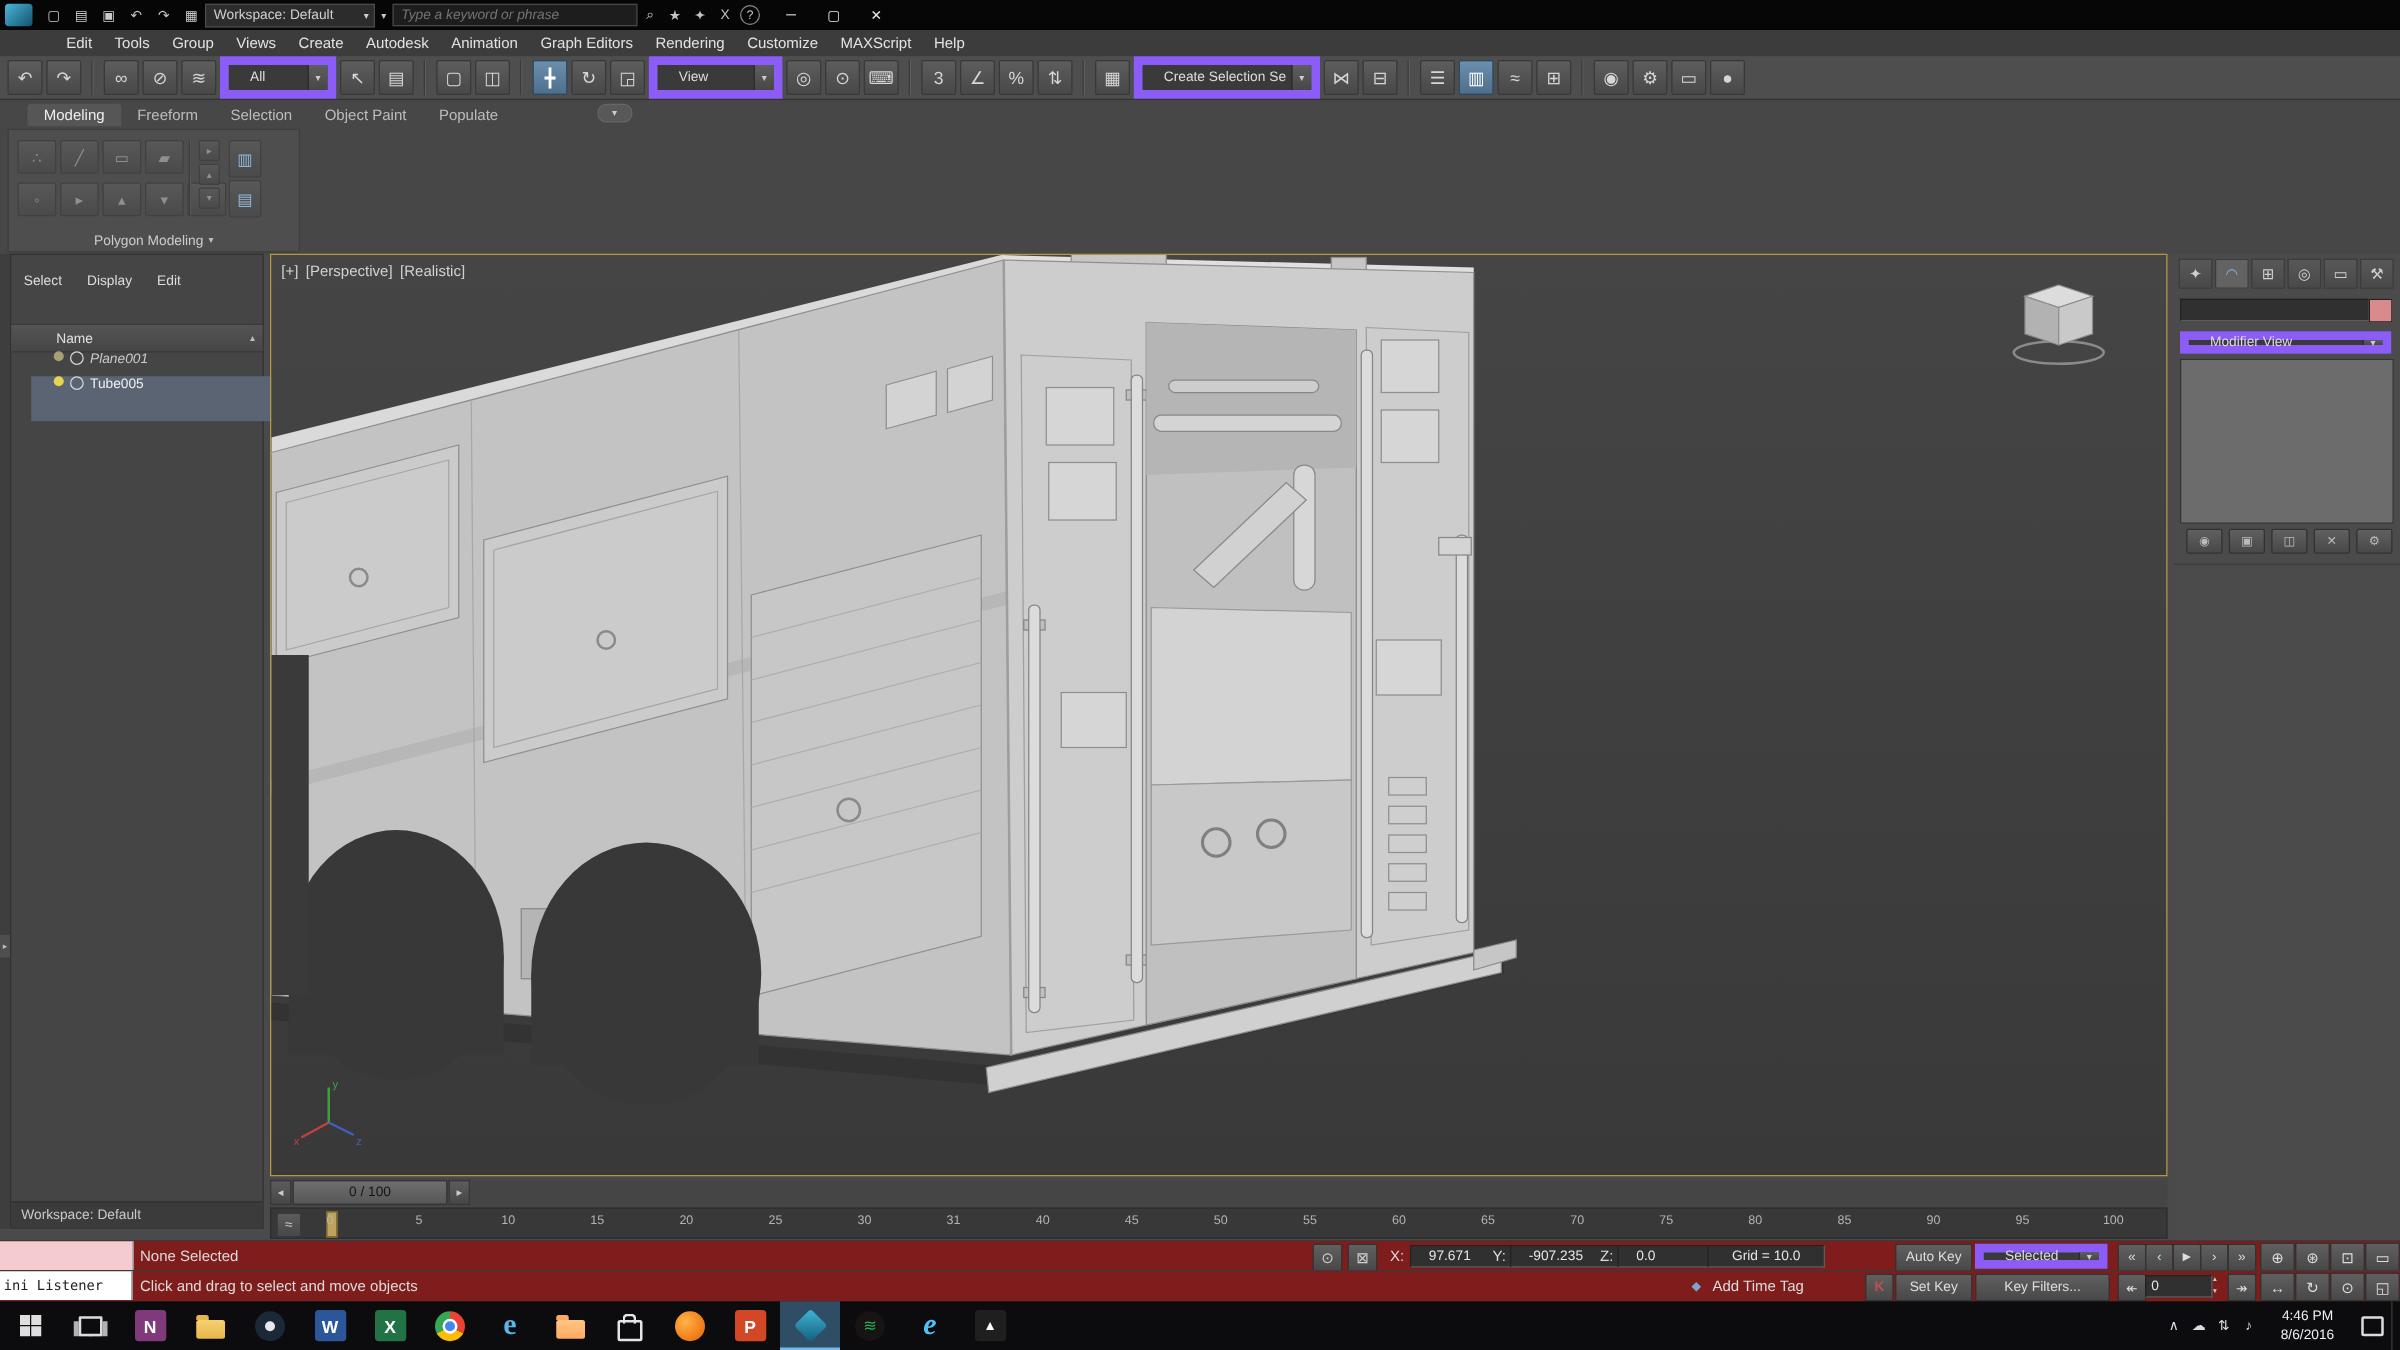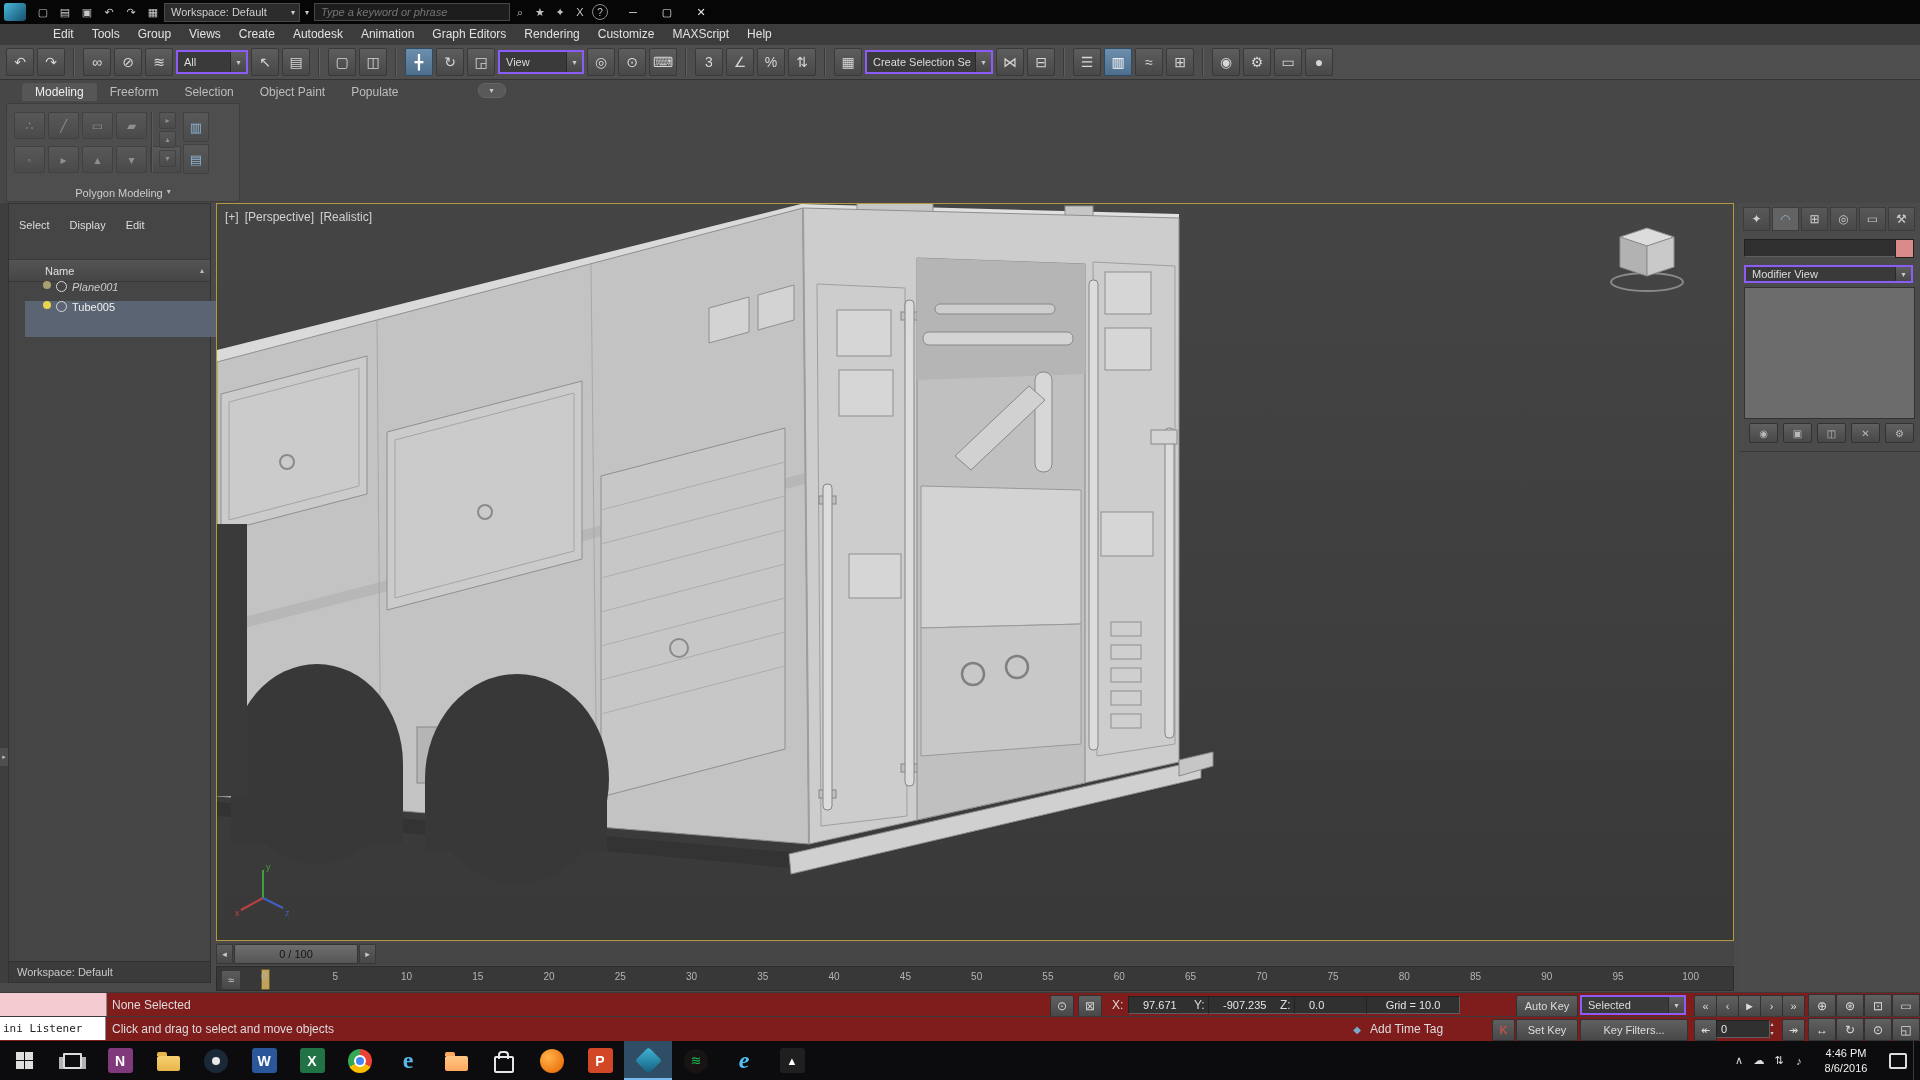--- a/index.html
+++ b/index.html
@@ -4,22 +4,22 @@
 <style>
   html,body{margin:0;padding:0;background:#4a4a4a;width:1920px;height:1080px;overflow:hidden;
     font-family:"Liberation Sans",sans-serif;font-size:12px;color:#ddd;-webkit-user-select:none}
   .abs{position:absolute}
   .row{display:flex;align-items:flex-start}
   
   .tbtn{width:26px;height:26px;display:flex;align-items:center;justify-content:center;font-size:14px;
     color:#d6d6d6;background:linear-gradient(#5d5d5d,#484848);border:1px solid #393939;border-radius:2px;flex:none}
   .tbtn.on{background:linear-gradient(#6d8fae,#4d6e8d);border-color:#2e4a63;color:#fff}
   .tsep{width:1px;height:28px;background:#3a3a3a;border-right:1px solid #5e5e5e;margin:0 5px;flex:none}
-  .dd{height:20px;background:#3a3a3a;border:2px solid #8b5cf6;color:#ddd;font-size:11px;display:flex;
-    align-items:center;padding-left:6px;flex:none}
+  .dd{height:20px;background:#3a3a3a;border:7px solid #8b5cf6;color:#ddd;font-size:11px;display:flex;
+    align-items:center;padding-left:17px;flex:none}
   .dd .arr{margin-left:auto;width:15px;align-self:stretch;background:linear-gradient(#5e5e5e,#474747);
     border-left:1px solid #2a2a2a;display:flex;align-items:center;justify-content:center;font-size:8px;color:#ccc}
   .sunken{background:#303030;border:1px solid #222;border-bottom-color:#5e5e5e;border-right-color:#5e5e5e;
     color:#e6e6e6;font-size:11px}
   input.sunken{outline:none;padding:0 14px}
   .btn{background:linear-gradient(#606060,#484848);border:1px solid #323232;border-radius:2px;color:#ddd;
     font-size:11px;display:flex;align-items:center;justify-content:center;flex:none}
   
   #titlebar{left:0;top:0;width:1920px;height:24px;background:#060606;display:flex;align-items:center}
   .qat{width:22px;height:18px;font-size:11px;color:#c9c9c9;display:flex;align-items:center;justify-content:center;flex:none}
@@ -401,21 +401,21 @@
     background:linear-gradient(#5c5c5c,#474747);border:1px solid #383838;border-radius:2px;color:#ccc;font-size:11px">≈</div>
   <div style="position:absolute;left:44px;top:2px;width:7px;height:19px;background:#bfa35c;border:1px solid #6f5d2c"></div>
   <div id="ruler">
     <span>0</span>
     <span>5</span>
     <span>10</span>
     <span>15</span>
     <span>20</span>
     <span>25</span>
     <span>30</span>
-    <span>35</span>
+    <span>31</span>
     <span>40</span>
     <span>45</span>
     <span>50</span>
     <span>55</span>
     <span>60</span>
     <span>65</span>
     <span>70</span>
     <span>75</span>
     <span>80</span>
     <span>85</span>

